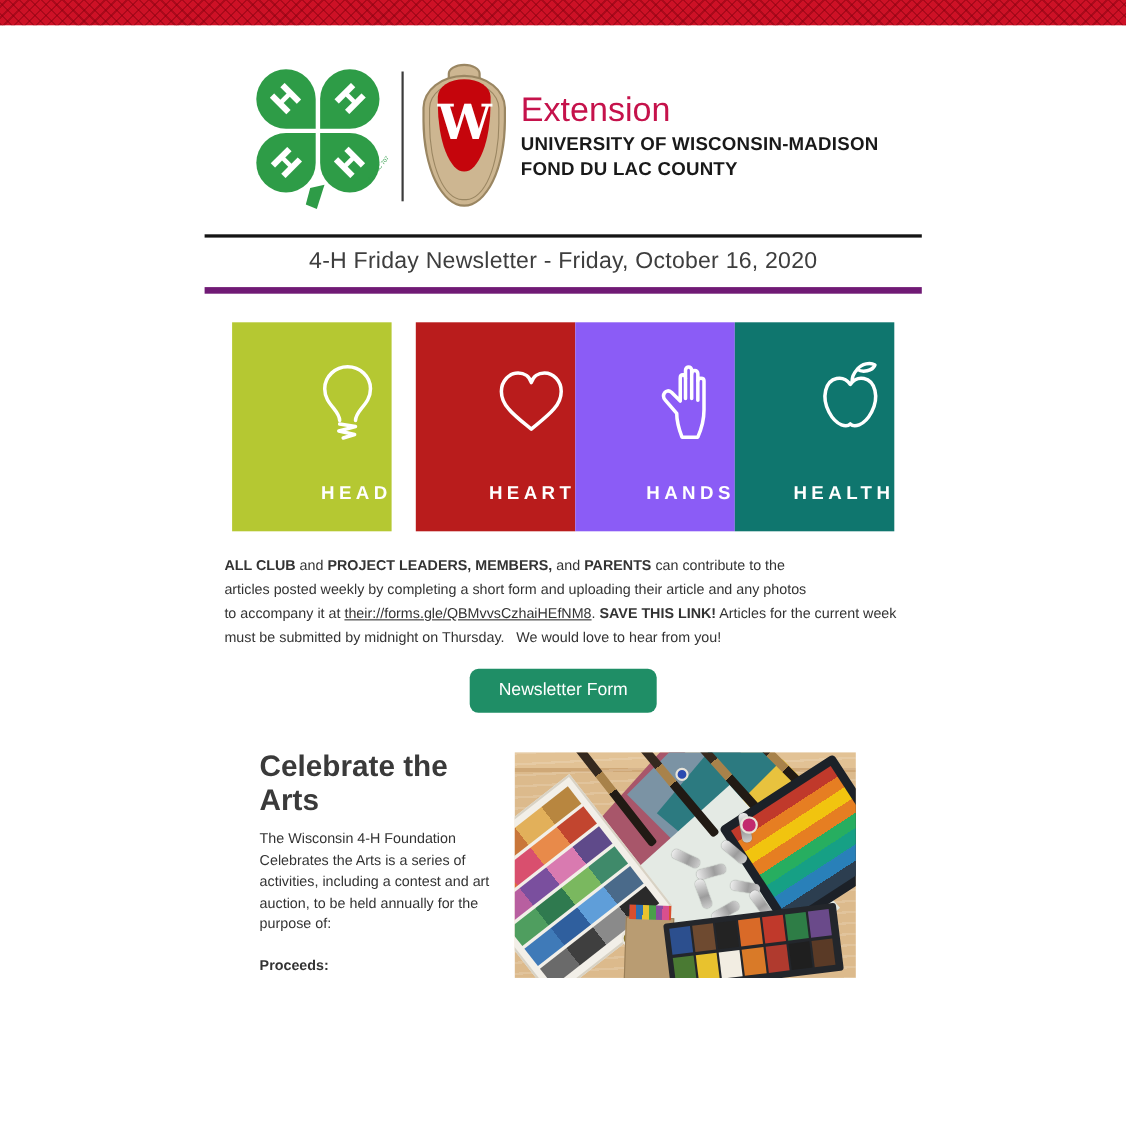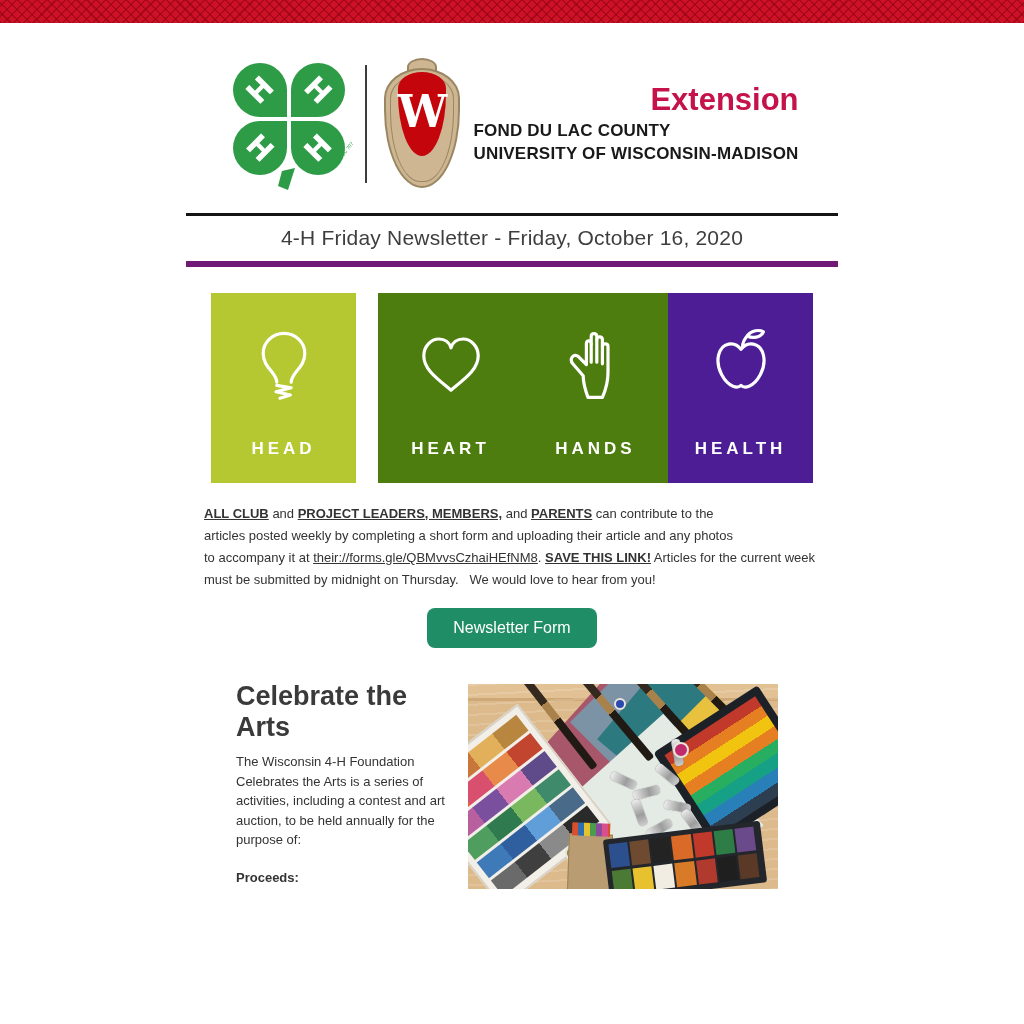--- a/index.html
+++ b/index.html
@@ -29,38 +29,38 @@
     border-radius:38px 38px 50% 50% / 30px 30px 78px 78px; }
   .crest-inner-line { position:absolute; inset:4px;
     border:1px solid #9a8662; border-radius:34px 34px 50% 50% / 26px 26px 74px 74px; }
   .crest-red { position:absolute; left:50%; top:14px; transform:translateX(-50%);
     width:48px; height:84px; background:#c5050c;
     border-radius:24px 24px 50% 50% / 16px 16px 62px 62px;
     display:flex; align-items:center; justify-content:center; }
   .crest-w { color:#fff; font-family:"DejaVu Serif","Liberation Serif",serif;
     font-weight:bold; font-size:44px; line-height:1; margin-top:-4px; }
   .brand-text { display:flex; flex-direction:column; }
-  .brand-extension { color:#c5124b; font-size:31px; font-weight:700; line-height:1.1; margin-bottom:3px;text-align:right; }
+  .brand-extension { color:#c5124b; font-size:31px; font-weight:400; line-height:1.1; margin-bottom:3px; }
   .brand-line { color:#191919; font-size:17px; font-weight:bold; line-height:1.3; letter-spacing:.2px; }
   
   .title-bar { width:652px; margin:22px auto 0; text-align:center;
     border-top:3px solid #141414; border-bottom:6px solid #701a75;
     padding:10px 0 11px; }
   .title-bar .title { font-size:21px; color:#3e3e3e; letter-spacing:.2px; }
   
   .pillars { width:602px; height:190px; margin:26px auto 0; display:flex; }
-  .pillar { flex:1; position:relative; display:flex; flex-direction:column; align-items:center; }
+  .pillar { flex:1; position:relative; display:flex; flex-direction:column; align-items:flex-end; }
   .pillar svg { margin-top:24px; width:80px; height:92px; display:block; }
   .plabel { position:absolute; bottom:24px; font-size:17px; font-weight:bold;
     letter-spacing:4px; color:#fff; }
   
   .contrib { width:652px; margin:20px auto 0; }
   .contrib-heading { text-align:center; font-size:24px; font-weight:600; color:#3a3a3a; }
   .contrib-body { margin-top:9px; padding:0 10px 0 18px; font-size:13px; line-height:22px; color:#333; }
-  .seg-b { font-weight:bold;text-decoration:underline; }
+  .seg-b { font-weight:bold; }
   .seg-pre { white-space:pre-wrap; }
   .inline-link { color:#333; text-decoration:underline; cursor:pointer; }
   .btn-row { text-align:center; margin-top:17px; }
   .newsletter-btn { display:inline-block; padding:11px 26px; border-radius:8px;
     color:#fff; font-size:16px; text-decoration:none; cursor:pointer; border:none; }
   
   .celebrate { width:542px; margin:33px 0 0 236px; }
   .celebrate h2 { font-size:27px; font-weight:600; color:#3a3a3a; margin:0 0 9px; }
   .celebrate .txt { font-size:13px; line-height:19.5px; color:#333; }
   .items { margin-top:18px; }
@@ -134,51 +134,51 @@
     <div class="crest-ornament"></div>
     <div class="crest-outer">
       <div class="crest-inner-line"></div>
     </div>
     <div class="crest-red">
       <span class="crest-w">W</span>
     </div>
   </div>
   <div class="brand-text">
     <span class="brand-extension">Extension</span>
+    <span class="brand-line">UNIVERSITY OF WISCONSIN-MADISON</span>
     <span class="brand-line">FOND DU LAC COUNTY</span>
-    <span class="brand-line">UNIVERSITY OF WISCONSIN-MADISON</span>
   </div>
 </div>
 
 <div class="title-bar">
   <span class="title">4-H Friday Newsletter - Friday, October 16, 2020</span>
 </div>
 
 <div class="pillars">
   <div class="pillar" style="background: rgb(181, 200, 50);">
     <svg viewBox="0 0 100 100" fill="none" stroke="#fff" stroke-width="4" stroke-linecap="round" stroke-linejoin="round">
       <path d="M41,74 C41,69 38,65 34,60 C29,54 24,48 24,38 C24,24 36,13 50,13 C64,13 76,24 76,38 C76,48 71,54 66,60 C62,65 59,69 59,74"></path>
       <path d="M41,78 L59,81 L40,86 L58,90 L45,94"></path>
     </svg>
     <span class="plabel">HEAD</span>
   </div>
-  <div class="pillar" style="background: #4d7c0f; margin-left: 22px;">
+  <div class="pillar" style="background: #b91c1c; margin-left: 22px;">
     <svg viewBox="0 0 100 100" fill="none" stroke="#fff" stroke-width="4" stroke-linecap="round" stroke-linejoin="round">
       <path d="M50,84 C32,69 16,58 16,41 C16,29 25,20 35,20 C42,20 48,24 50,31 C52,24 58,20 65,20 C75,20 84,29 84,41 C84,58 68,69 50,84 Z"></path>
     </svg>
     <span class="plabel">HEART</span>
   </div>
-  <div class="pillar" style="background: #4d7c0f;">
+  <div class="pillar" style="background: #8b5cf6;">
     <svg viewBox="0 0 100 100" fill="none" stroke="#fff" stroke-width="4" stroke-linecap="round" stroke-linejoin="round">
       <path d="M40,93 C37,85 34,76 34,66 L21,51 C16,45 22,37 28,42 L38,52 L38,26 C38,21 44,21 44,26 L44,17 C44,12 51,12 51,17 L51,21 C51,16 58,16 58,21 L58,29 C58,25 65,25 65,29 L65,62 C65,74 62,84 58,93 Z"></path>
       <path d="M44,26 L44,49 M51,21 L51,49 M58,29 L58,51"></path>
     </svg>
     <span class="plabel">HANDS</span>
   </div>
-  <div class="pillar" style="background: #4c1d95;">
+  <div class="pillar" style="background: #0f766e;">
     <svg viewBox="0 0 100 100" fill="none" stroke="#fff" stroke-width="4" stroke-linecap="round" stroke-linejoin="round">
       <path d="M50,33 C42,22 26,24 22,40 C18,57 30,75 40,79 C45,81 48,80 50,78 C52,80 55,81 60,79 C70,75 82,57 78,40 C74,24 58,22 50,33 Z"></path>
       <path d="M52,30 C52,24 54,20 58,16"></path>
       <path d="M58,16 C63,9 73,8 78,11 C75,18 64,20 58,16 Z"></path>
     </svg>
     <span class="plabel">HEALTH</span>
   </div>
 </div>
 
 <div class="contrib">

